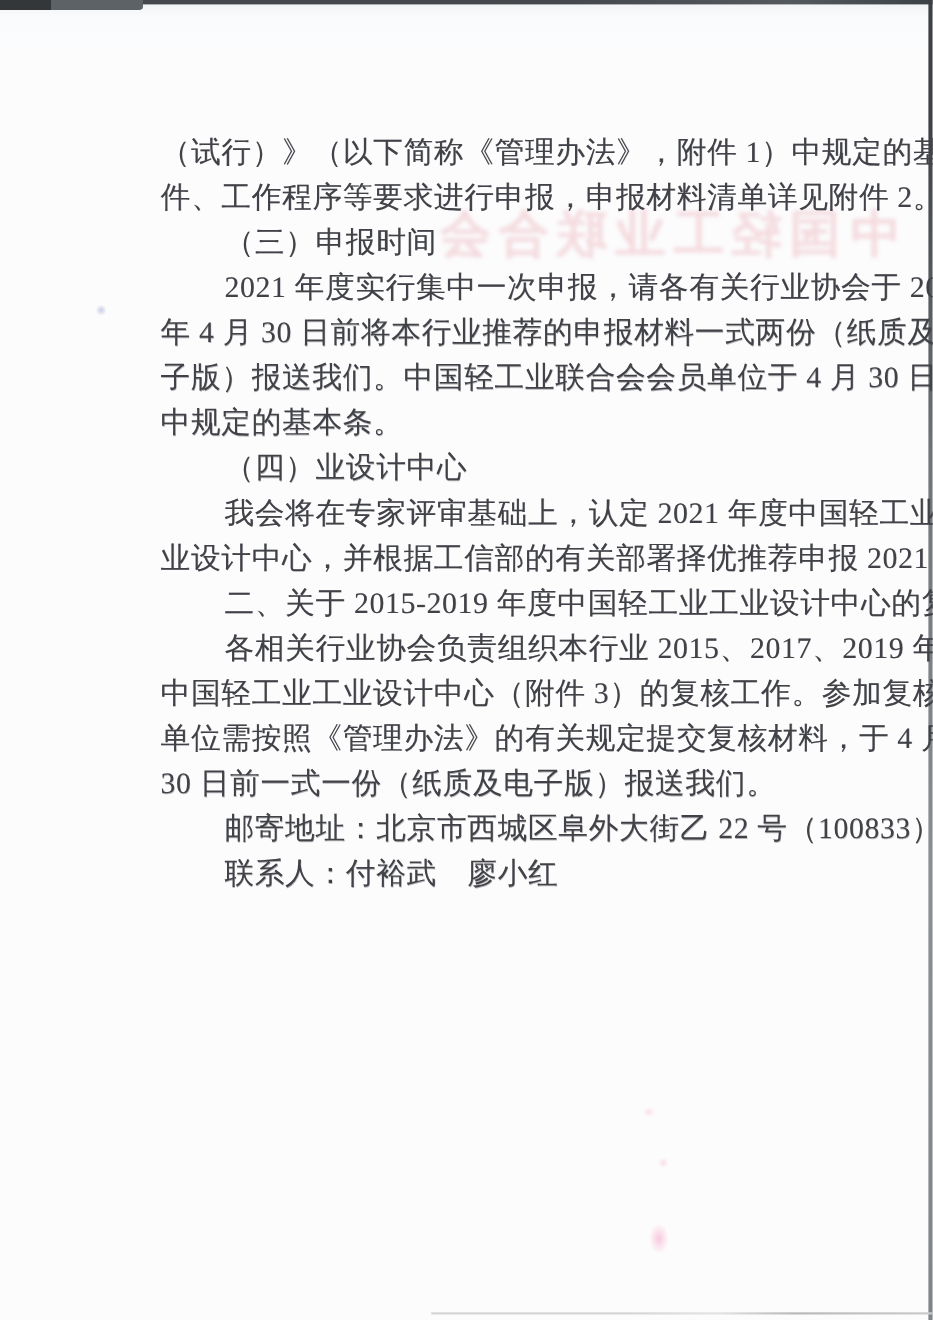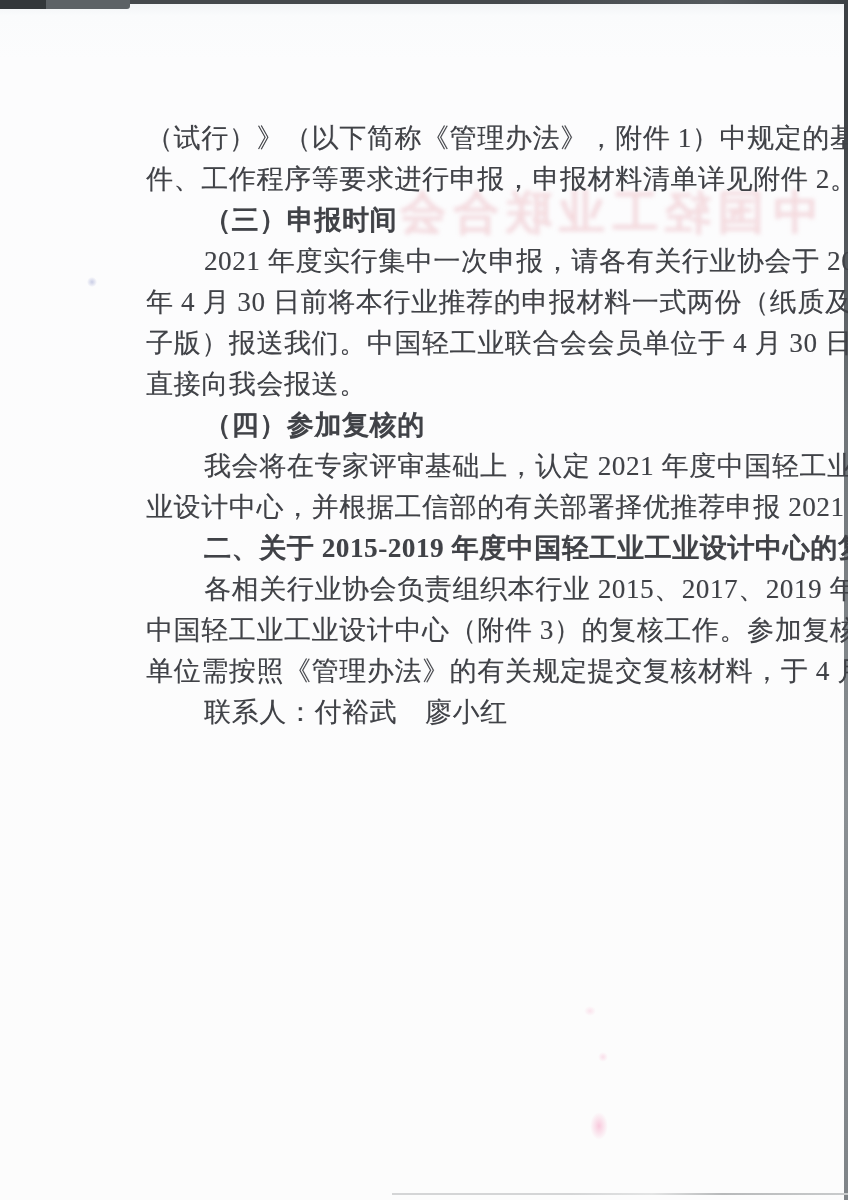--- a/index.html
+++ b/index.html
@@ -74,21 +74,21 @@
   }
   .line {
     height: 41px;
     line-height: 41px;
     font-size: 27px;
     letter-spacing: 0.6px;
     color: #404247;
     white-space: nowrap;
     text-shadow: 0.4px 0.4px 0.6px rgba(62, 64, 70, 0.38);
   }
-  .line.bold { font-weight: bold; }
+  .line.bold { font-weight: normal; }
   .line.indent { padding-left: 58px; }
 </style>
 </head>
 <body>
 
 <div class="page">
 
   <div class="scan-top-line"></div>
   <div class="scan-top-corner"></div>
   <div class="scan-right-line"></div>
@@ -102,25 +102,27 @@
   <div class="speck speck-blue-1"></div>
 
   <div class="content">
     <div>
         <div class="line">（试行）》（以下简称《管理办法》，附件 1）中规定的基本条</div>
         <div class="line">件、工作程序等要求进行申报，申报材料清单详见附件 2。</div>
         <div class="line bold indent">（三）申报时间</div>
         <div class="line indent">2021 年度实行集中一次申报，请各有关行业协会于 2021</div>
         <div class="line">年 4 月 30 日前将本行业推荐的申报材料一式两份（纸质及电</div>
         <div class="line">子版）报送我们。中国轻工业联合会会员单位于 4 月 30 日前</div>
-        <div class="line">直接向我会报送。</div>
-        <div class="line bold indent">（四）参加复核的</div>
+        <div class="line">中规定的基本条。</div>
+        <div class="line bold indent">（四）业设计中心</div>
         <div class="line indent">我会将在专家评审基础上，认定 2021 年度中国轻工业工</div>
         <div class="line">业设计中心，并根据工信部的有关部署择优推荐申报 2021 年</div>
         <div class="line bold indent">二、关于 2015-2019 年度中国轻工业工业设计中心的复</div>
         <div class="line indent">各相关行业协会负责组织本行业 2015、2017、2019 年度</div>
         <div class="line">中国轻工业工业设计中心（附件 3）的复核工作。参加复核的</div>
         <div class="line">单位需按照《管理办法》的有关规定提交复核材料，于 4 月</div>
+        <div class="line">30 日前一式一份（纸质及电子版）报送我们。</div>
+        <div class="line indent">邮寄地址：北京市西城区阜外大街乙 22 号（100833）</div>
         <div class="line indent">联系人：付裕武　廖小红</div>
       </div>
   </div>
 
 </div>
 
 </body></html>

